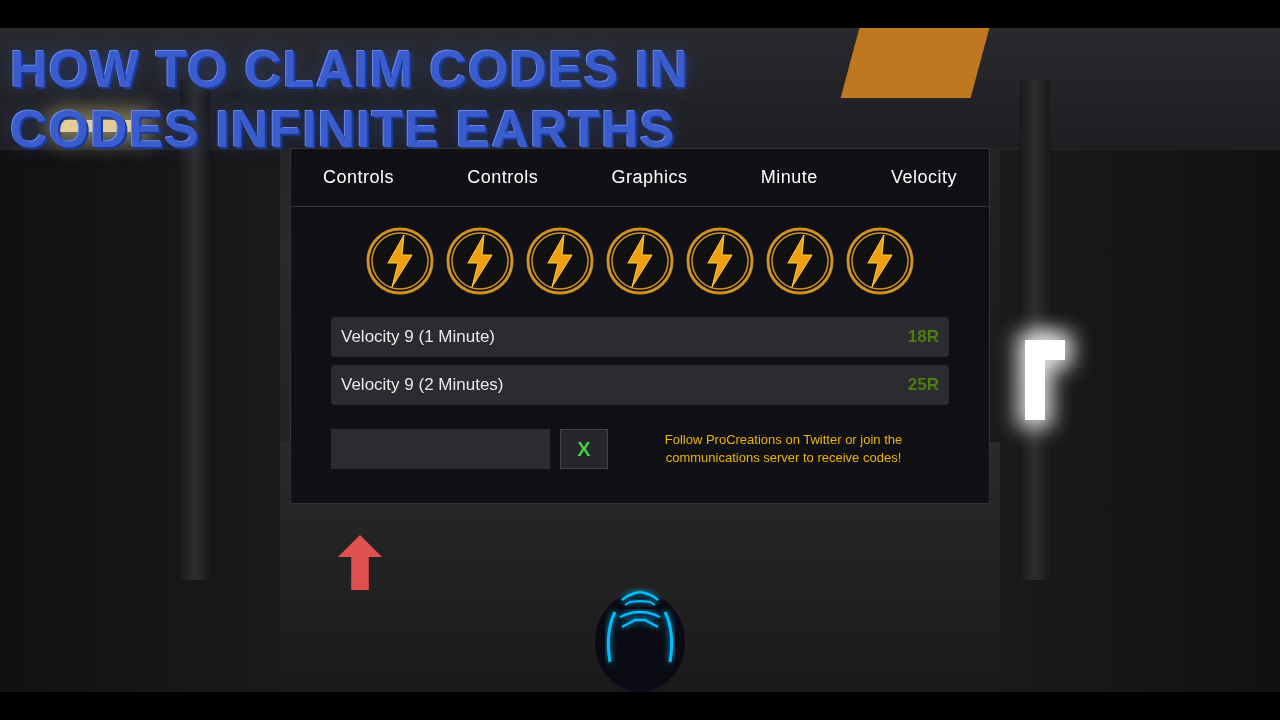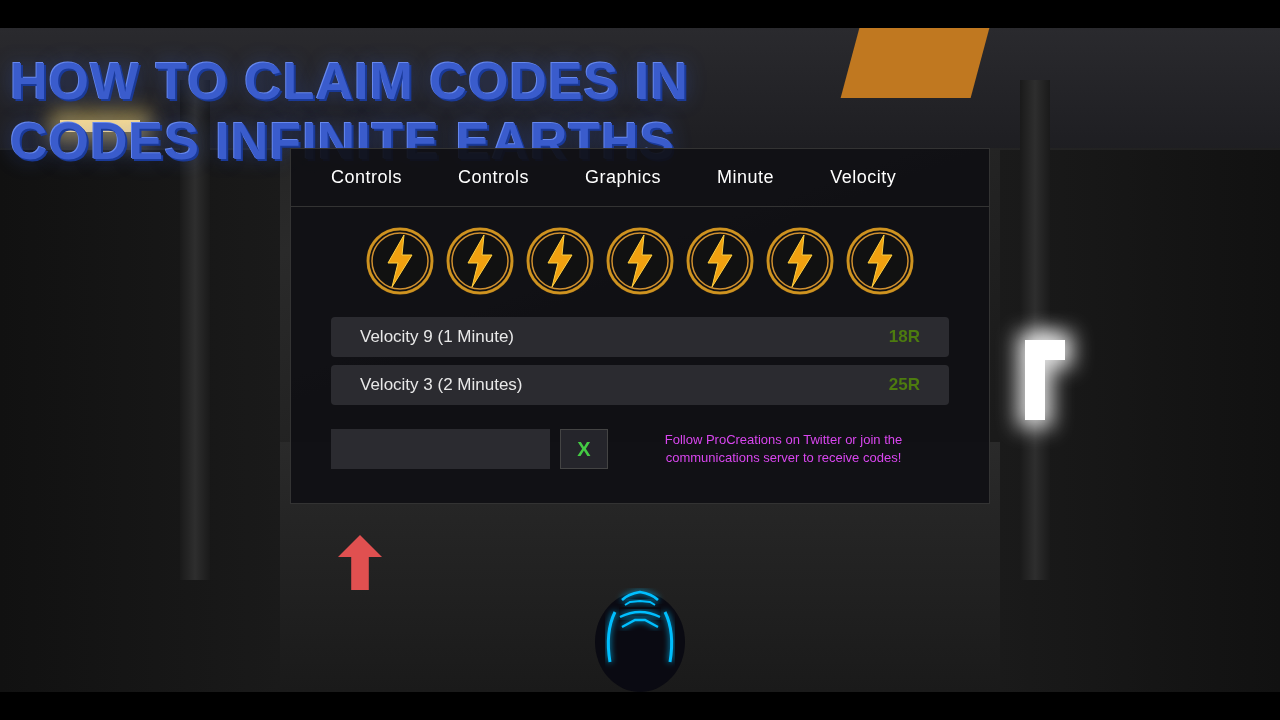--- a/index.html
+++ b/index.html
@@ -169,21 +169,21 @@
       top: 80px;
       right: 230px;
       width: 30px;
       height: 500px;
       background: linear-gradient(90deg, #1a1a1a, #2e2e2e, #1a1a1a);
     }
 
     
     .overlay-title {
       position: absolute;
-      top: 52px;
+      top: 40px;
       left: 10px;
       z-index: 20;
       line-height: 1.15;
     }
     .overlay-title-text {
       font-size: 52px;
       font-weight: 900;
       color: #3a5ccc;
       text-shadow:
         2px 2px 0 #1a3a99,
@@ -202,23 +202,23 @@
       width: 700px;
       background: rgba(15, 15, 20, 0.92);
       border: 1px solid #333;
       z-index: 30;
       padding-bottom: 20px;
     }
 
     
     .nav-bar {
       display: flex;
-      justify-content: flex-start;
+      justify-content: space-between;
       gap: 16px;
-      padding: 12px 20px;
+      padding: 12px 12px;
       border-bottom: 1px solid #333;
     }
     .nav-item {
       color: #fff;
       font-size: 18px;
       font-weight: 400;
       padding: 6px 20px;
       cursor: pointer;
       font-family: Arial, sans-serif;
       letter-spacing: 0.5px;
@@ -249,21 +249,21 @@
       display: flex;
       flex-direction: column;
       gap: 8px;
     }
     .store-item {
       background: rgba(50, 50, 55, 0.8);
       border-radius: 4px;
       display: flex;
       align-items: center;
       justify-content: space-between;
-      padding: 10px 29px;
+      padding: 10px 10px;
     }
     .store-item-name {
       color: #e8e8e8;
       font-size: 17px;
       font-family: Arial, sans-serif;
     }
     .store-item-price {
       color: #4d7c0f;
       font-size: 17px;
       font-weight: bold;
@@ -296,21 +296,21 @@
       align-items: center;
       justify-content: center;
       cursor: pointer;
     }
     .code-submit-text {
       color: #44cc44;
       font-size: 20px;
       font-weight: bold;
     }
     .code-hint {
-      color: #d946ef;
+      color: #eab308;
       font-size: 13px;
       font-family: Arial, sans-serif;
       line-height: 1.4;
       flex: 1;
       text-align: center;
     }
   </style>
 </head>
 <body>
 
@@ -428,21 +428,21 @@
       </svg>
     </div>
   </div>
 
   <div class="store-items">
     <div class="store-item">
       <span class="store-item-name">Velocity 9 (1 Minute)</span>
       <span class="store-item-price">18R</span>
     </div>
     <div class="store-item">
-      <span class="store-item-name">Velocity 3 (2 Minutes)</span>
+      <span class="store-item-name">Velocity 9 (2 Minutes)</span>
       <span class="store-item-price">25R</span>
     </div>
   </div>
 
   <div class="code-row">
     <input class="code-input" type="text" placeholder="" style="">
     <div class="code-submit-btn">
       <span class="code-submit-text">X</span>
     </div>
     <span class="code-hint">Follow ProCreations on Twitter or join the communications server to receive codes!</span>

